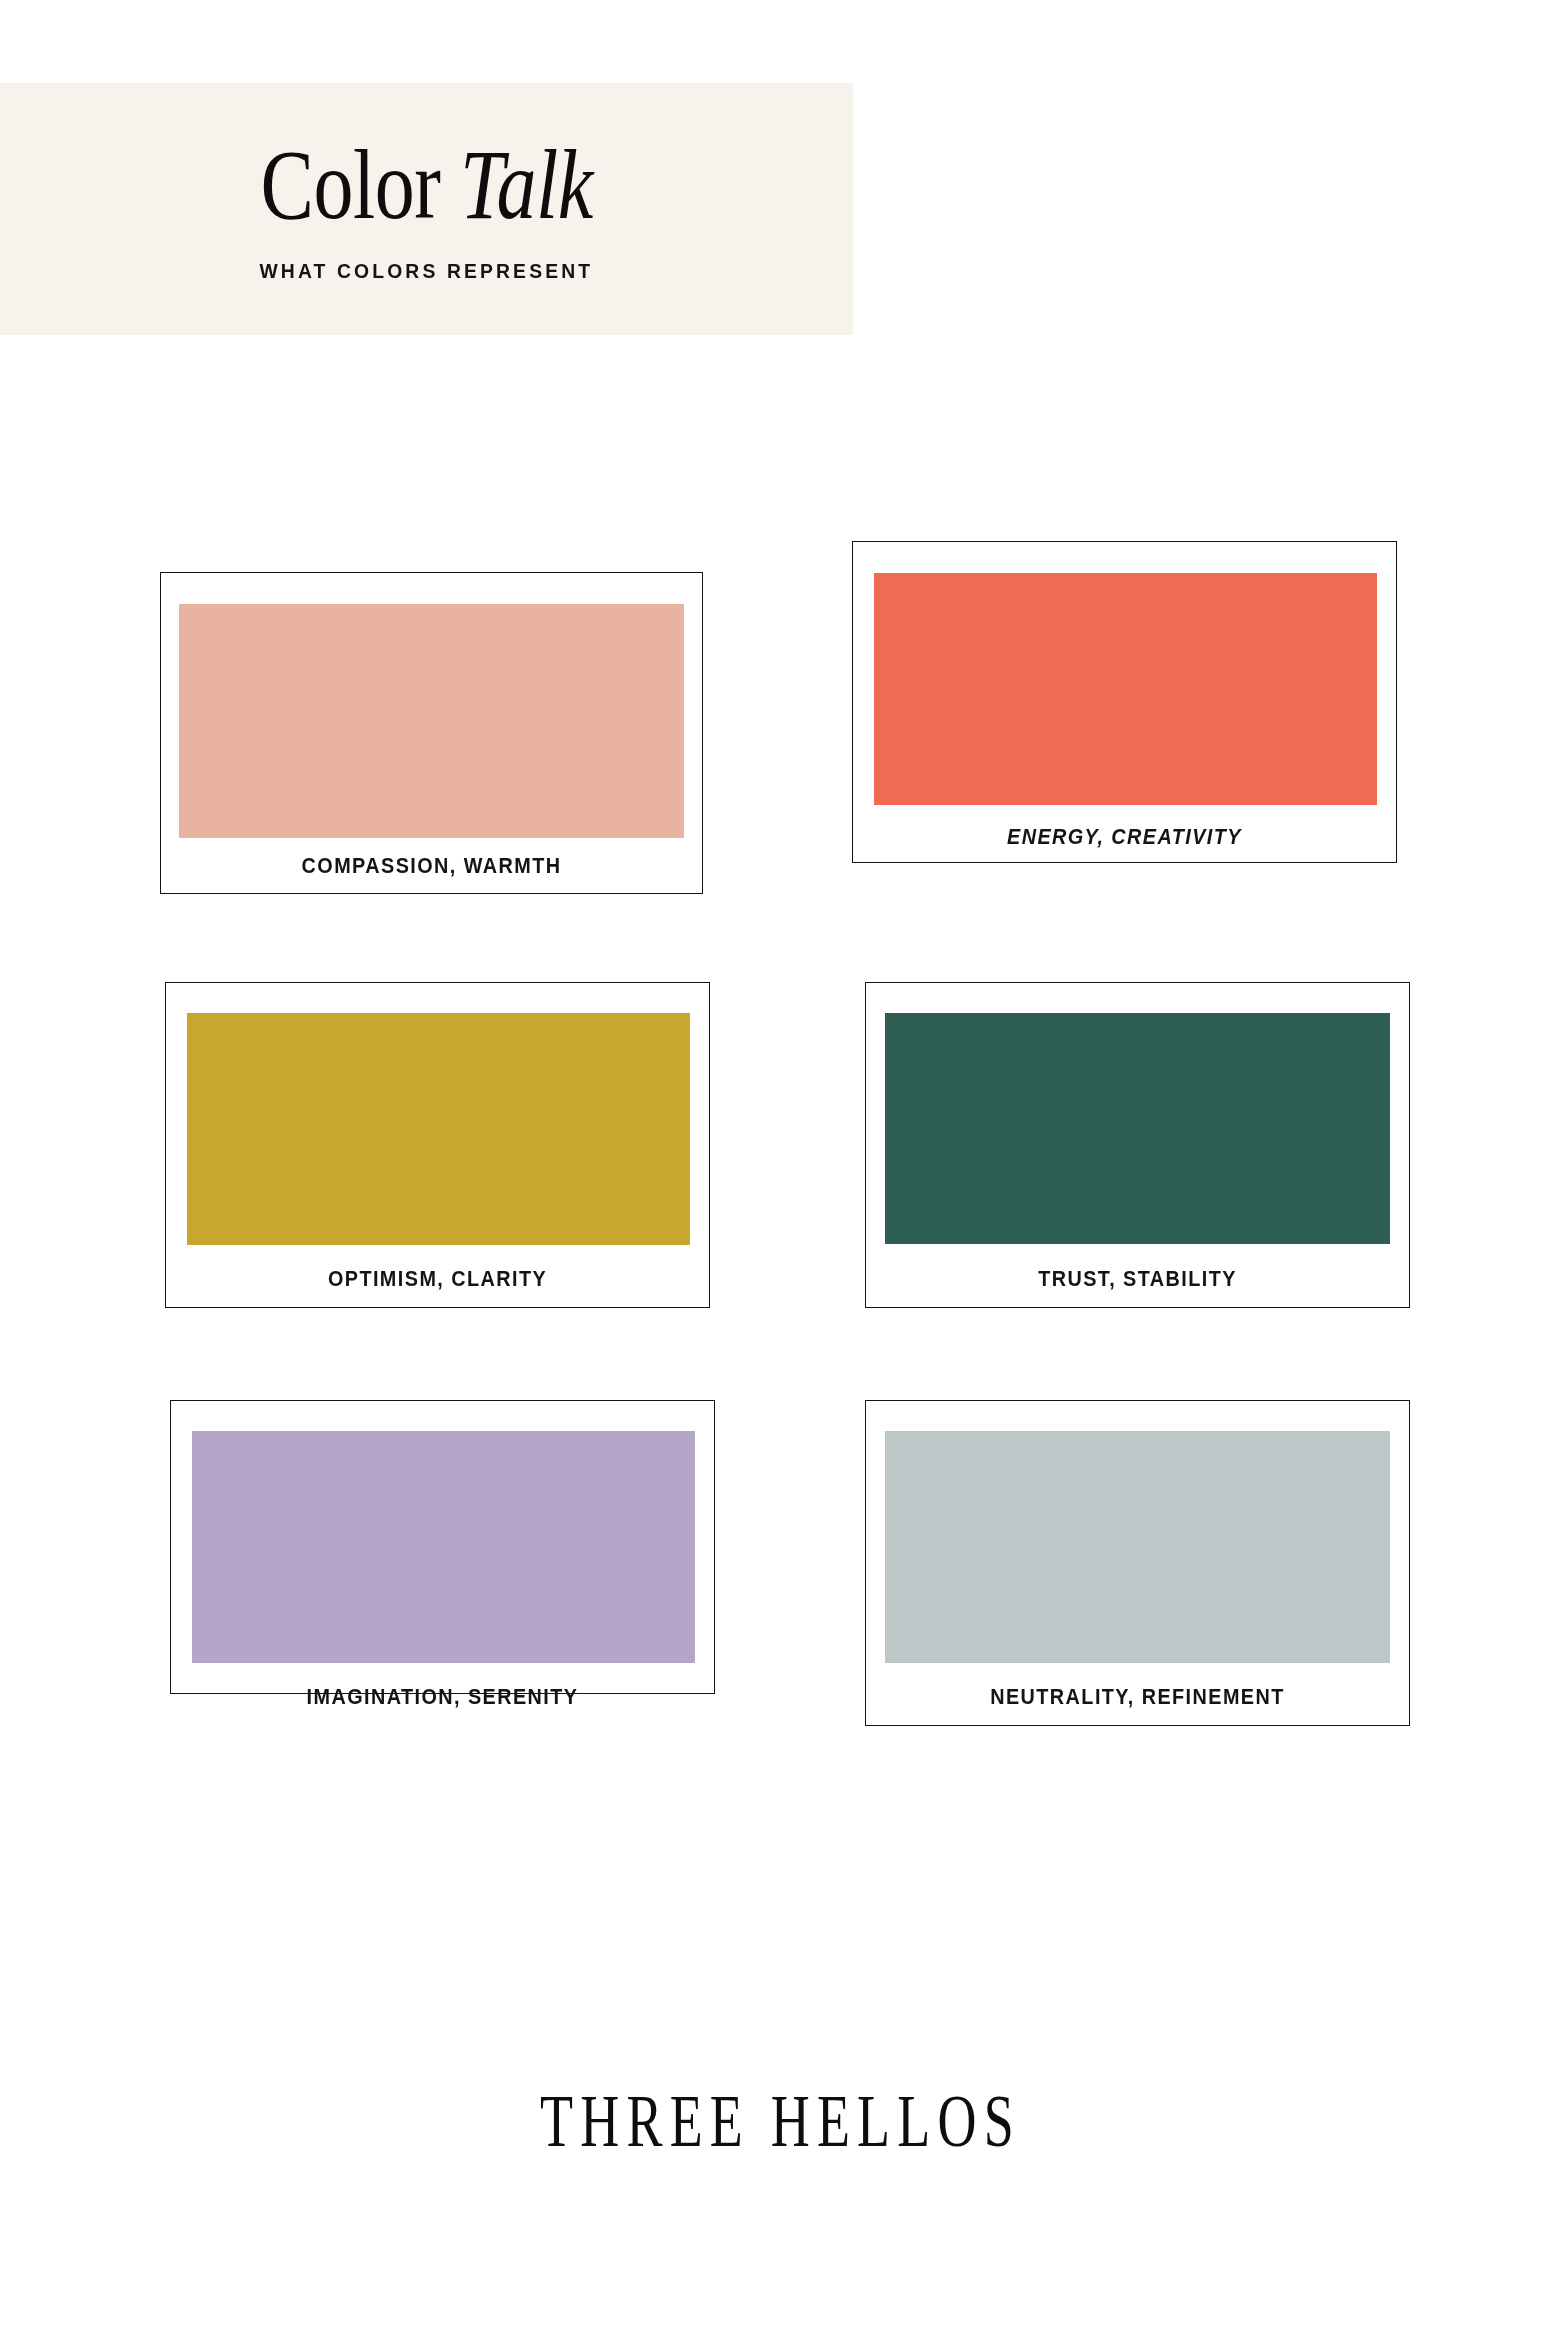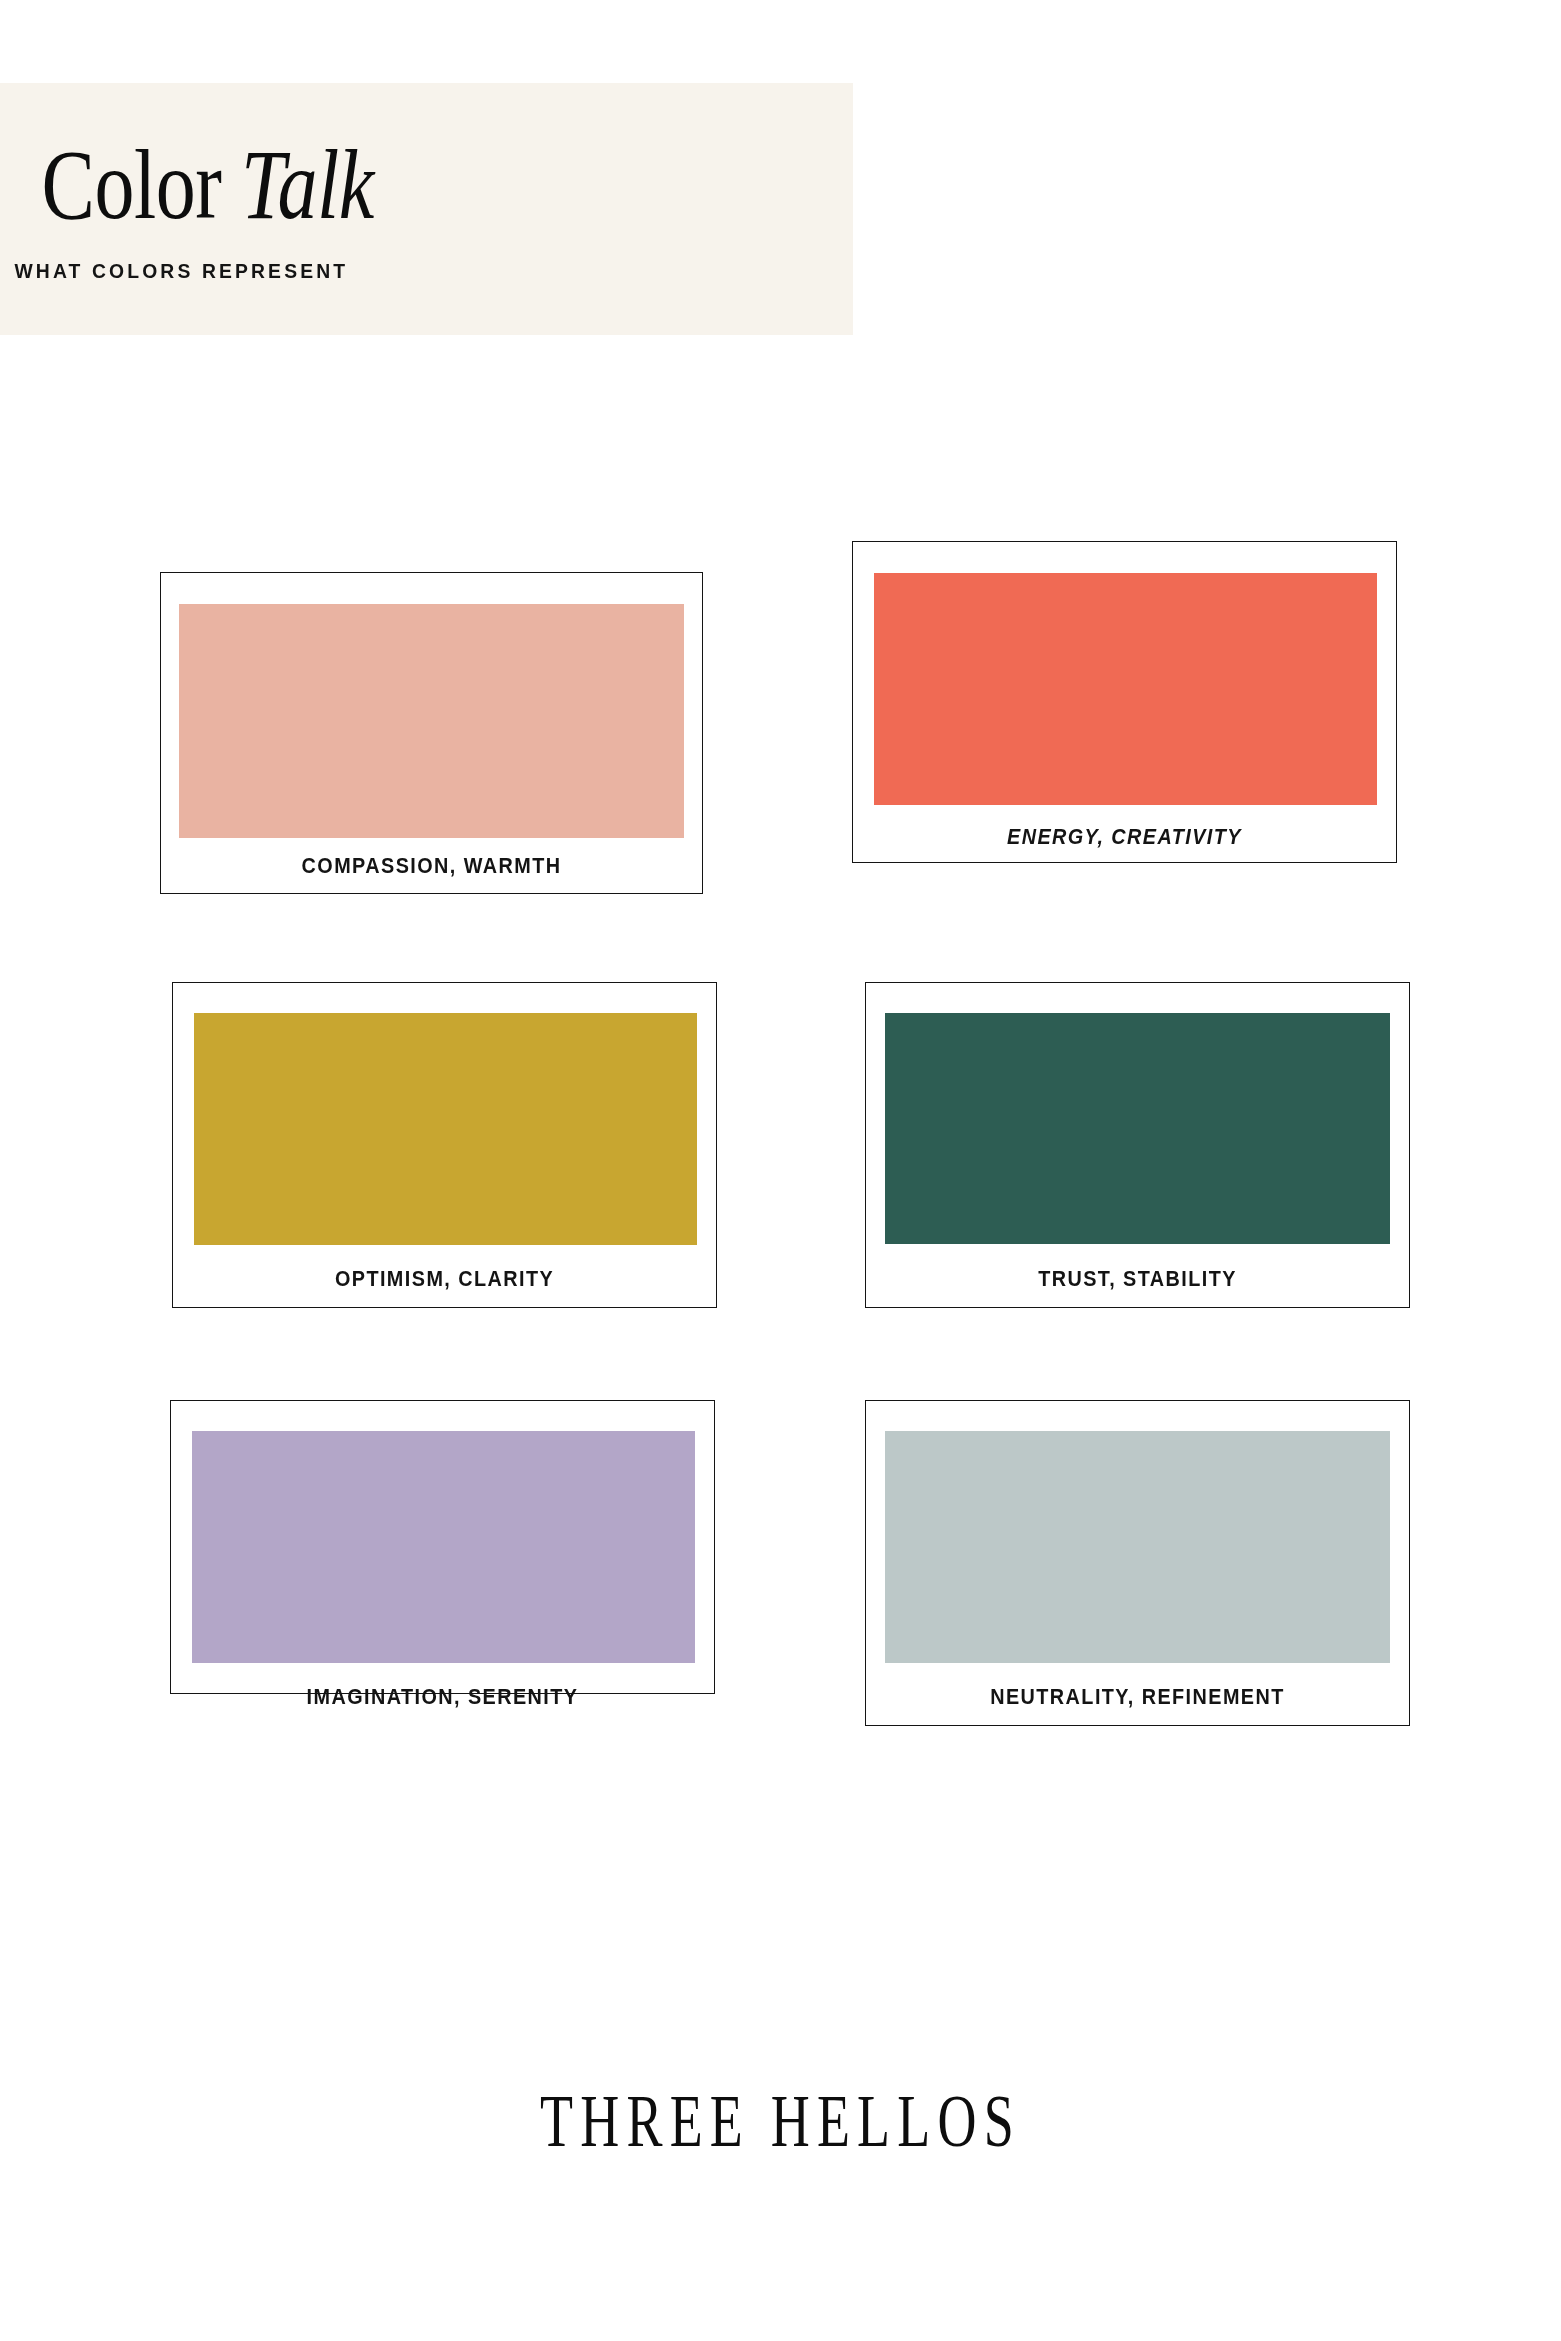--- a/index.html
+++ b/index.html
@@ -27,21 +27,21 @@
     background: #F7F3EC;
   }
   #header-inner {
     position: absolute;
     left: 0;
     top: 0;
     width: 853px;
     height: 252px;
     display: flex;
     flex-direction: column;
-    align-items: flex-start;
+    align-items: center;
     justify-content: center;
   }
   #page-title {
     font-family: "Liberation Serif", "DejaVu Serif", serif;
     font-size: 100px;
     line-height: 1.0;
     color: #0d0d0d;
     letter-spacing: -0.6px;
     white-space: nowrap;
     margin: 0 0 3.7px 0;
@@ -91,21 +91,21 @@
 
   
   #card-0 { left: 160px;  top: 538px;  width: 543px;  height: 322px; margin-top: 34px; }
   #card-0 .swatch { left: 18px;  top: 31px;  width: 505px;  height: 234px; }
   #card-0 .card-caption { top: 280px; }
 
   #card-1 { left: 852px; top: 541px;  width: 545px;  height: 322px; font-style: italic; }
   #card-1 .swatch { left: 21px;  top: 31px;  width: 503px;  height: 232px; }
   #card-1 .card-caption { top: 282px; }
 
-  #card-2 { left: 172px;  top: 982px; width: 545px;  height: 326px; }
+  #card-2 { left: 165px;  top: 982px; width: 545px;  height: 326px; }
   #card-2 .swatch { left: 20.6px;  top: 30px;  width: 503px;  height: 232px; }
   #card-2 .card-caption { top: 283px; }
 
   #card-3 { left: 865px; top: 982px; width: 545px;  height: 326px; }
   #card-3 .swatch { left: 19.4px;  top: 30px;  width: 505px;  height: 231px; }
   #card-3 .card-caption { top: 283px; }
 
   #card-4 { left: 170px;  top: 1400px; width: 545px;  height: 294px; }
   #card-4 .swatch { left: 20.6px;  top: 30px;  width: 503px;  height: 232px; }
   #card-4 .card-caption { top: 283px; }

